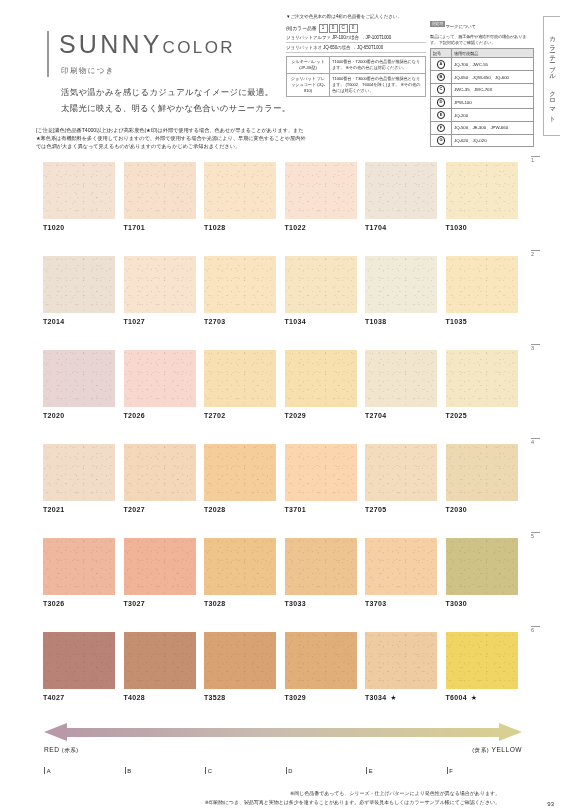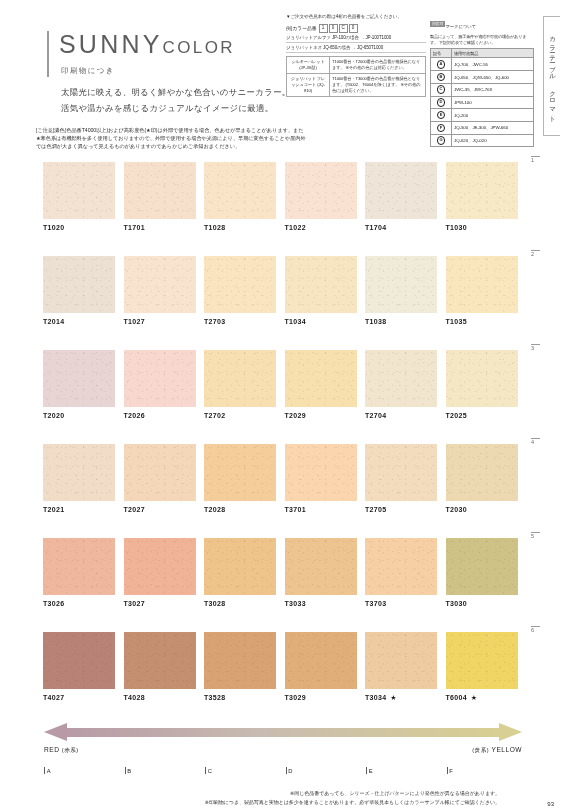--- a/index.html
+++ b/index.html
@@ -156,22 +156,22 @@
 
   <div class="header">
 
     <div class="title-rule"></div>
     <div class="title-main">
       <span>SUNNY</span><span class="sub">COLOR</span>
     </div>
     <div class="title-kana">印刷物につき</div>
 
     <div class="lead">
+      <div>活気や温かみを感じるカジュアルなイメージに最適。</div>
       <div>太陽光に映える、明るく鮮やかな色合いのサニーカラー。</div>
-      <div>活気や温かみを感じるカジュアルなイメージに最適。</div>
     </div>
 
     <div class="notice">[ご注意]濃色(色品番T4000以上)および高彩度色(★印)は外部で使用する場合、色あせが早まることがあります。また★寒色系は有機顔料を多く使用しておりますので、外部で使用する場合や光源により、早期に変色することや屋内外では色調が大きく異なって見えるものがありますのであらかじめご承知おきください。</div>
 
     <div class="info-left">
       <div class="info-note">▼ご注文や色見本の際は4桁の色品番をご記入ください。</div>
       <div class="code-row">
         <span class="lbl">例)カラー品番</span>
         <span class="code-cell">1</span>
         <span class="code-cell">0</span>

